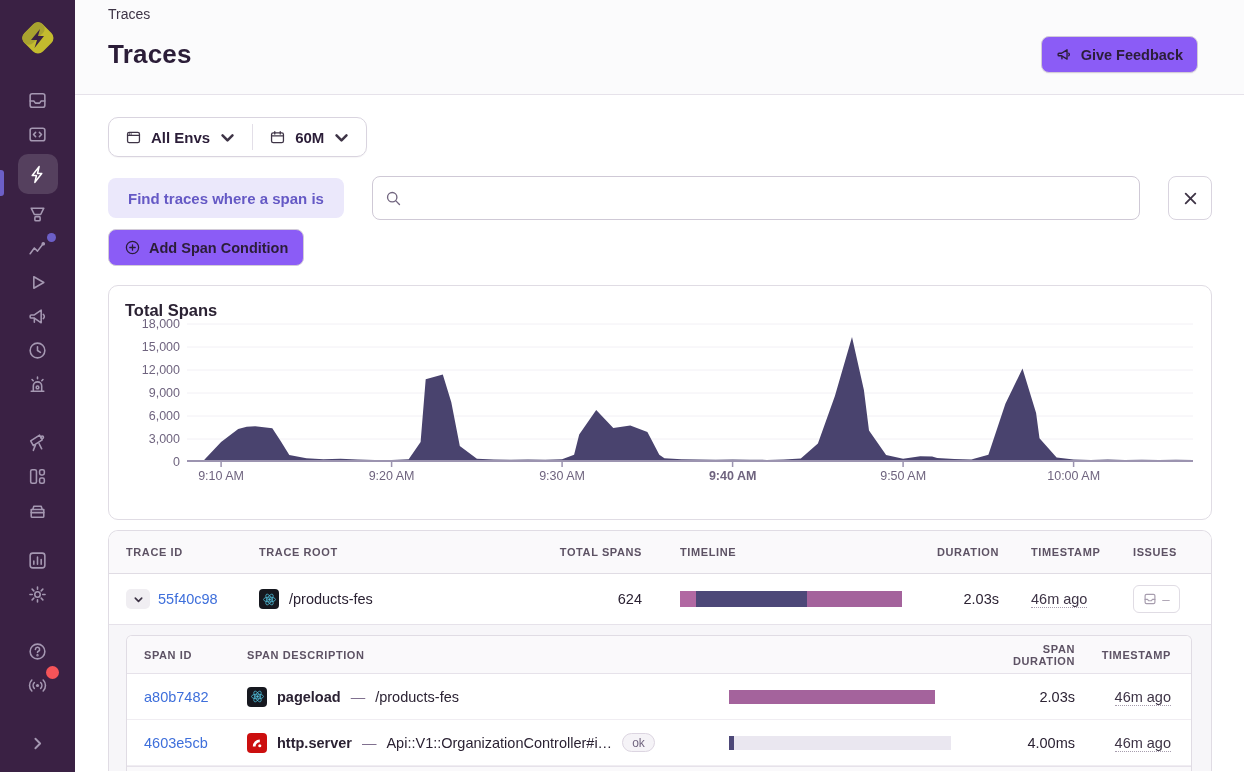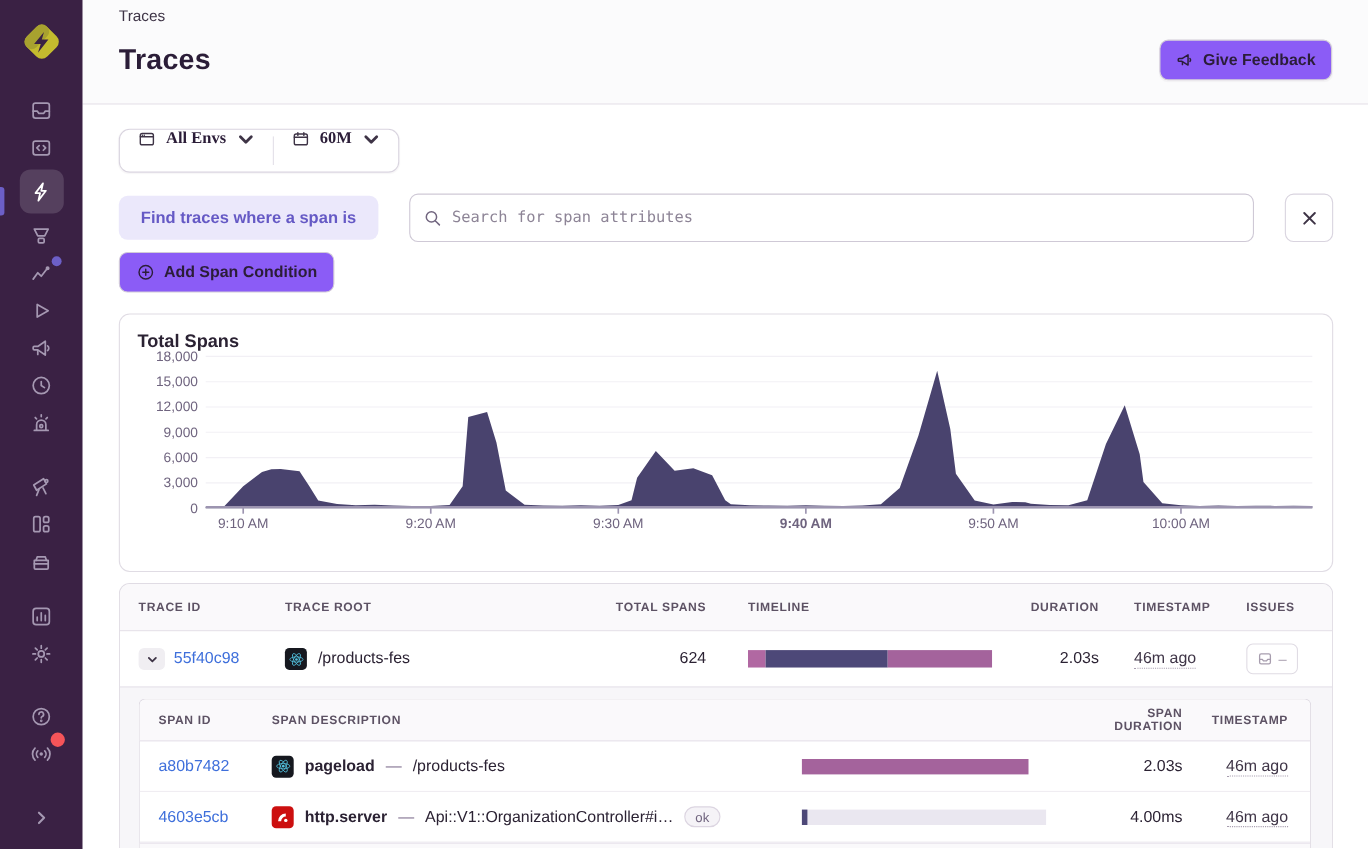--- a/index.html
+++ b/index.html
@@ -19,37 +19,37 @@
   .active-indicator { position:absolute; left:0; top:170px; width:4px; height:26px;
     background:#6c5fc7; border-radius:0 3px 3px 0; }
   .nav-dot { position:absolute; top:2px; right:2px; width:9px; height:9px; border-radius:50%; }
   .nav-dot.purple { background:#6c5fc7; }
   .nav-dot.red { background:#f55459; width:13px; height:13px; top:-2px; right:-1px; } .spacer-md { height:16px; } .spacer-lg { height:24px; }
   .sidebar .flex-fill { flex:1; }
   .collapse-btn { margin-bottom:12px; color:#a598b2; }
 
   
   .main { flex:1; display:flex; flex-direction:column; }
-  .topbar { height:95px; background:#fbfbfc; border-bottom:1px solid #e6e2ea; padding:4px 33px 0 33px; }
+  .topbar { height:95px; background:#fbfbfc; border-bottom:1px solid #e6e2ea; padding:4px 46px 0 33px; }
   .breadcrumb { font-size:14px; color:#3e3446; padding-top:2px; }
   .title-row { display:flex; align-items:center; justify-content:space-between; margin-top:14px; }
   .page-title { font-size:26px; font-weight:700; color:#2b1d38; letter-spacing:.2px; }
   .btn { display:inline-flex; align-items:center; gap:8px; background:#8b5cf6; border:1px solid #d2cbd8;
     border-radius:8px; font-weight:700; font-size:14.5px; color:#2b1d38; cursor:pointer;
     font-family:"Liberation Sans", sans-serif; }
   .feedback-btn { height:37px; padding:0 14px; box-shadow:0 1px 1px rgba(43,34,51,.04); }
   .feedback-btn svg, .addcond-btn svg { width:17px; height:17px; }
 
   .content { padding:22px 32px 0 33px; flex:1; }
 
   
   .filter-pill { display:inline-flex; align-items:stretch; border:1px solid #d9d4df; border-radius:10px;
     height:40px; box-shadow:0 1px 1px rgba(43,34,51,.04); }
-  .filter-btn { display:flex; align-items:flex-start; gap:9px; padding:0 16px; font-weight:700;
-    font-size:15px; color:#2b1d38; cursor:pointer;font-family:Liberation Serif, serif; }
+  .filter-btn { display:flex; align-items:center; gap:9px; padding:0 16px; font-weight:700;
+    font-size:15px; color:#2b1d38; cursor:pointer; }
   .filter-btn svg { width:17px; height:17px; color:#3e3446; }
   .filter-divider { width:1px; background:#e3dfe8; margin:6px 0; }
   .chev { width:11px; height:11px; color:#2b1d38; }
 
   
   .search-row { display:flex; align-items:center; margin-top:19px; gap:28px; }
   .where-badge { background:#ebe8fb; color:#6559c5; font-weight:700; font-size:15px;
     padding:0 20px; height:40px; display:flex; align-items:center; border-radius:8px; white-space:nowrap; }
   .search-box { flex:1; height:44px; border:1px solid #cfc9d6; border-radius:8px; display:flex;
     align-items:center; padding:0 12px; gap:9px; background:#fff; }
@@ -295,21 +295,20 @@
       </div>
 
       
       <div class="search-row">
         <div class="where-badge">Find traces where a span is</div>
         <div class="search-box">
           <svg viewBox="0 0 20 20" fill="none" stroke="currentColor" stroke-width="1.6" stroke-linecap="round">
               <circle cx="8.5" cy="8.5" r="5.5"></circle>
               <path d="M12.8 12.8L17 17"></path>
             </svg>
-          <input type="text" placeholder="Search for span attributes" style="">
         </div>
         <button class="clear-btn">
           <svg viewBox="0 0 14 14" fill="none" stroke="currentColor" stroke-width="1.7" stroke-linecap="round">
               <path d="M2.5 2.5l9 9M11.5 2.5l-9 9"></path>
             </svg>
         </button>
       </div>
 
       <button class="btn addcond-btn">
         <svg viewBox="0 0 20 20" fill="none" stroke="currentColor" stroke-width="1.5" stroke-linecap="round">

